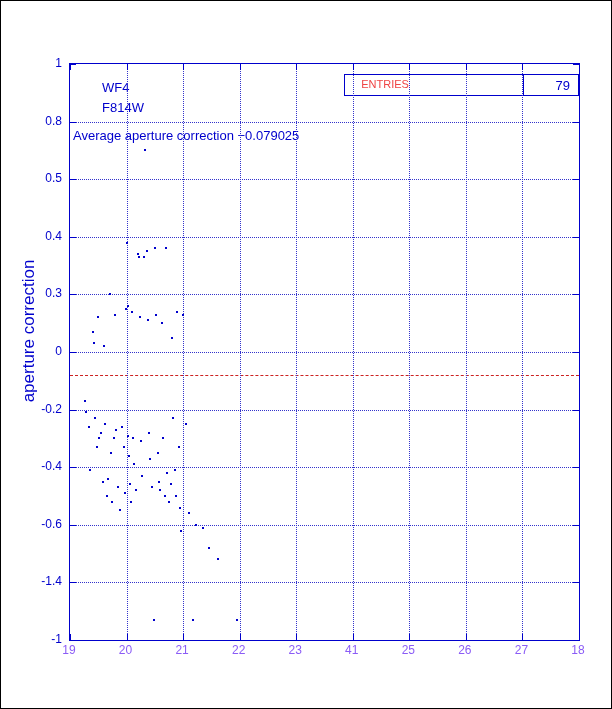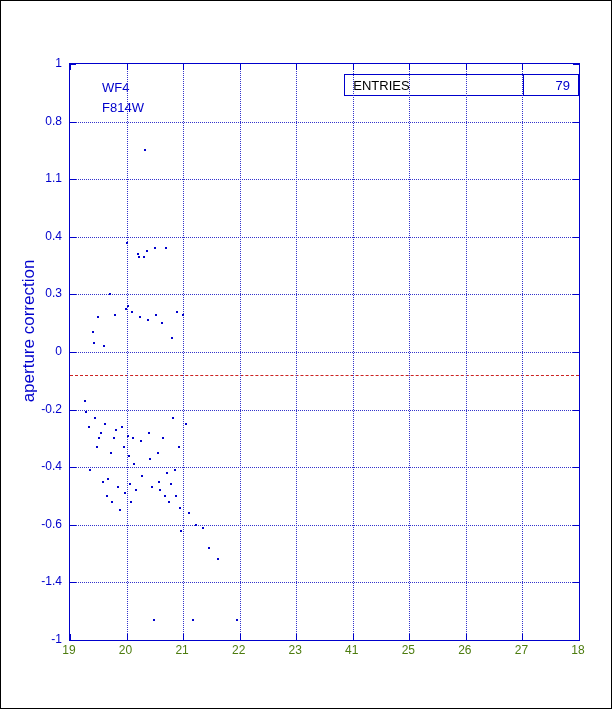--- a/index.html
+++ b/index.html
@@ -73,21 +73,21 @@
     border-top: 1px solid #0000cc;
   }
   .ticky.right {
     right: 0;
     left: auto;
   }
   .xlabel {
     position: absolute;
     top: 582px;
     transform: translateX(-50%);
-    color: #4d7c0f;
+    color: #8b5cf6;
     font-size: 12px;
     font-family: "Liberation Sans", sans-serif;
   }
   .ylabel {
     position: absolute;
     right: 516px;
     transform: translateY(-50%);
     color: #0000cc;
     font-size: 12px;
     text-align: right;
@@ -133,24 +133,24 @@
     background: #ffffff;
   }
   #entries-box .divider {
     position: absolute;
     top: 0;
     bottom: 0;
     border-left: 1px solid #0000cc;
   }
   #entries-label {
     position: absolute;
-    left: 8px;
+    left: 16px;
     top: 3px;
-    color: #000000;
-    font-size: 13px;
+    color: #ef4444;
+    font-size: 11px;
   }
   #entries-value {
     position: absolute;
     right: 8px;
     top: 3px;
     color: #0000cc;
     font-size: 13px;
   }
   .annot {
     position: absolute;
@@ -166,20 +166,21 @@
 
 
   <div id="plot">
     <div id="entries-box" style="left: 274.294px; width: 234.706px; top: 10px; height: 22px;">
       <div class="divider" style="left: 178.15px;"></div>
       <div id="entries-label">ENTRIES</div>
       <div id="entries-value">79</div>
     </div>
     <div class="annot" id="annot-chip" style="left:32px; top:16px;">WF4</div>
     <div class="annot" id="annot-filter" style="left:32px; top:36px;">F814W</div>
+    <div class="annot" id="annot-avg" style="left:3px; top:64px;">Average aperture correction −0.079025</div>
     <div id="avgline" style="top: 310.759px;"></div>
   <div class="tickx " style="left: 0px;"></div>
       <div class="tickx top" style="left: 0px;"></div>
       <div class="gridv" style="left: 56.5556px;"></div>
       <div class="tickx " style="left: 56.5556px;"></div>
       <div class="tickx top" style="left: 56.5556px;"></div>
       <div class="gridv" style="left: 113.111px;"></div>
       <div class="tickx " style="left: 113.111px;"></div>
       <div class="tickx top" style="left: 113.111px;"></div>
       <div class="gridv" style="left: 169.667px;"></div>
@@ -328,16 +329,16 @@
     <div class="xlabel" style="left: 520.444px; top: 642px;">27</div>
     <div class="xlabel" style="left: 577px; top: 642px;">18</div>
     <div class="ylabel" style="top: 638px; right: 549px;">-1</div>
     <div class="ylabel" style="top: 580.4px; right: 549px;">-1.4</div>
     <div class="ylabel" style="top: 522.8px; right: 549px;">-0.6</div>
     <div class="ylabel" style="top: 465.2px; right: 549px;">-0.4</div>
     <div class="ylabel" style="top: 407.6px; right: 549px;">-0.2</div>
     <div class="ylabel" style="top: 350px; right: 549px;">0</div>
     <div class="ylabel" style="top: 292.4px; right: 549px;">0.3</div>
     <div class="ylabel" style="top: 234.8px; right: 549px;">0.4</div>
-    <div class="ylabel" style="top: 177.2px; right: 549px;">1.1</div>
+    <div class="ylabel" style="top: 177.2px; right: 549px;">0.5</div>
     <div class="ylabel" style="top: 119.6px; right: 549px;">0.8</div>
     <div class="ylabel" style="top: 62px; right: 549px;">1</div>
   </div>
 
 </body></html>

